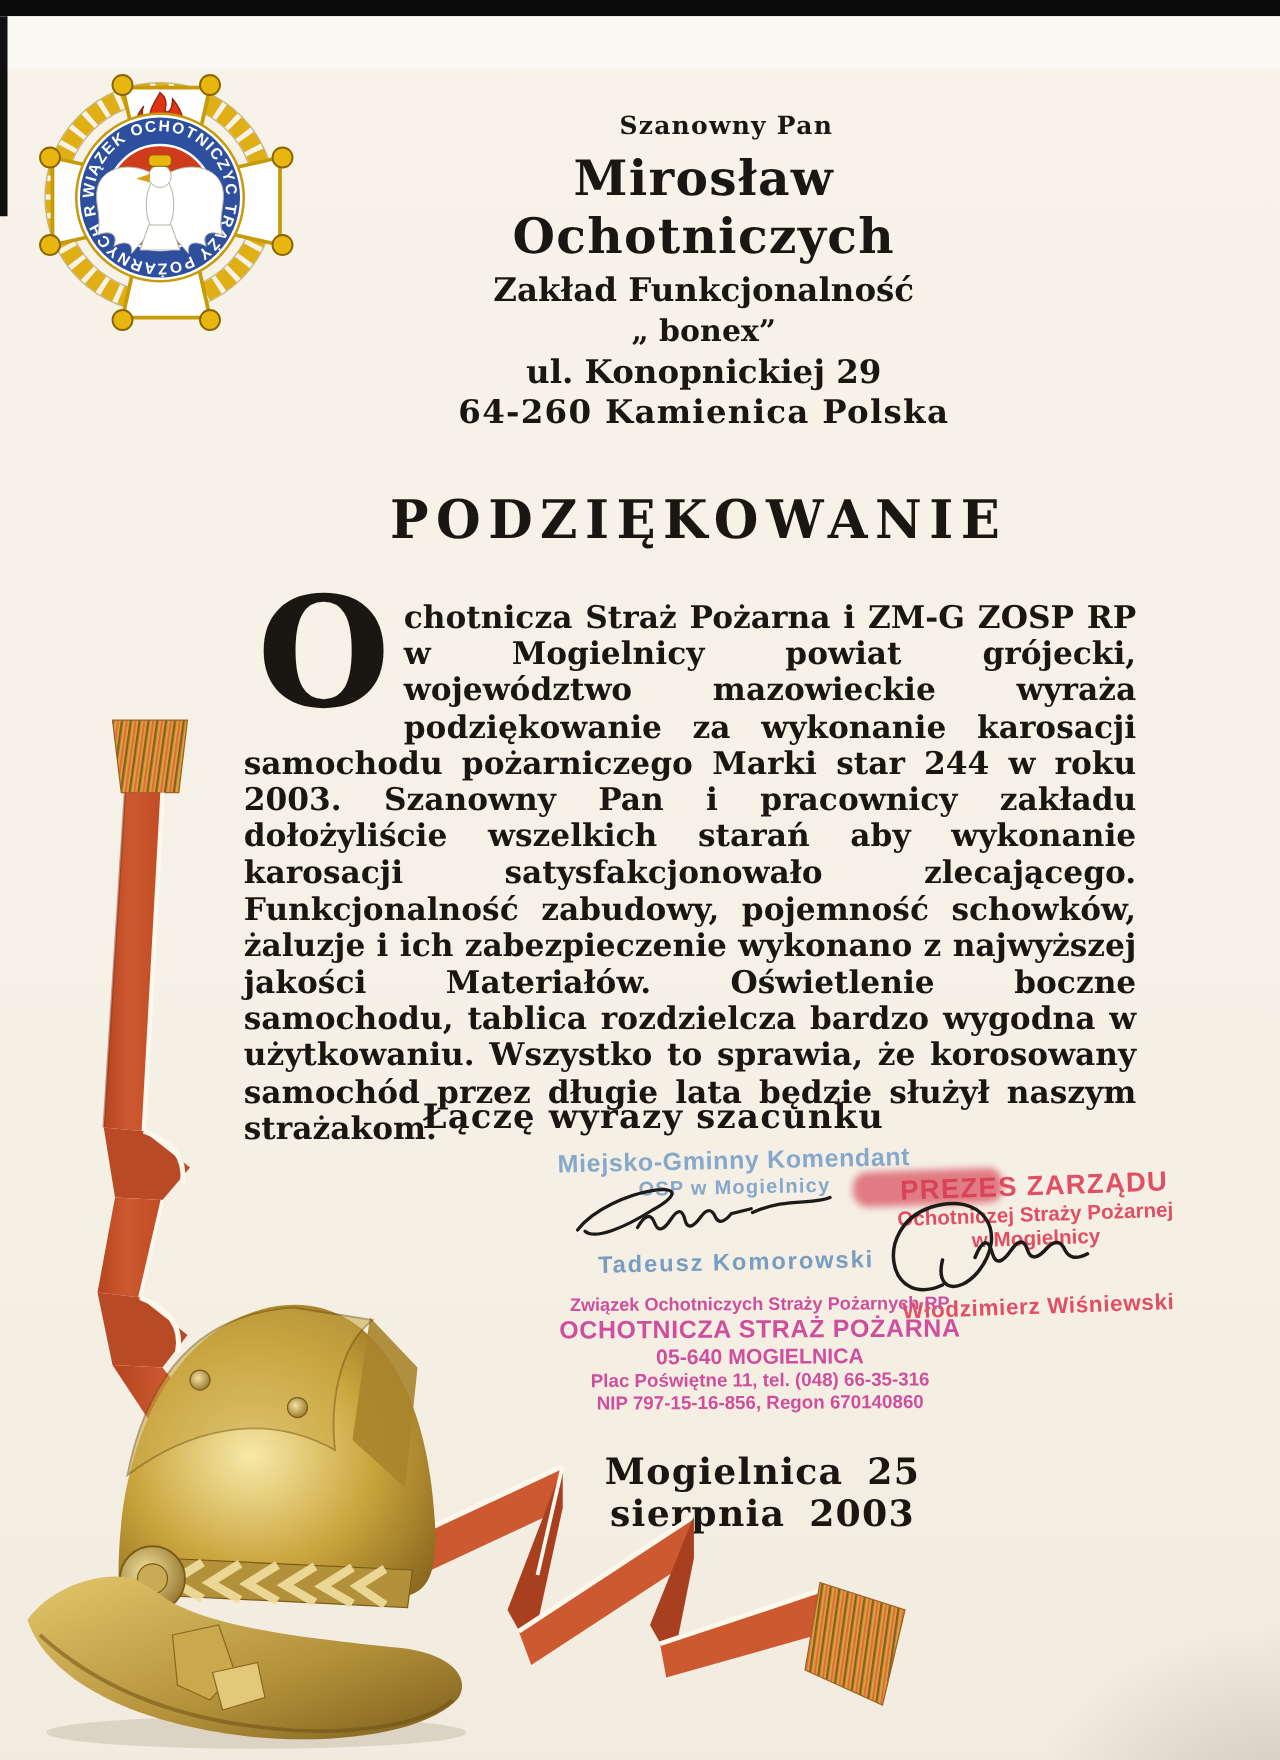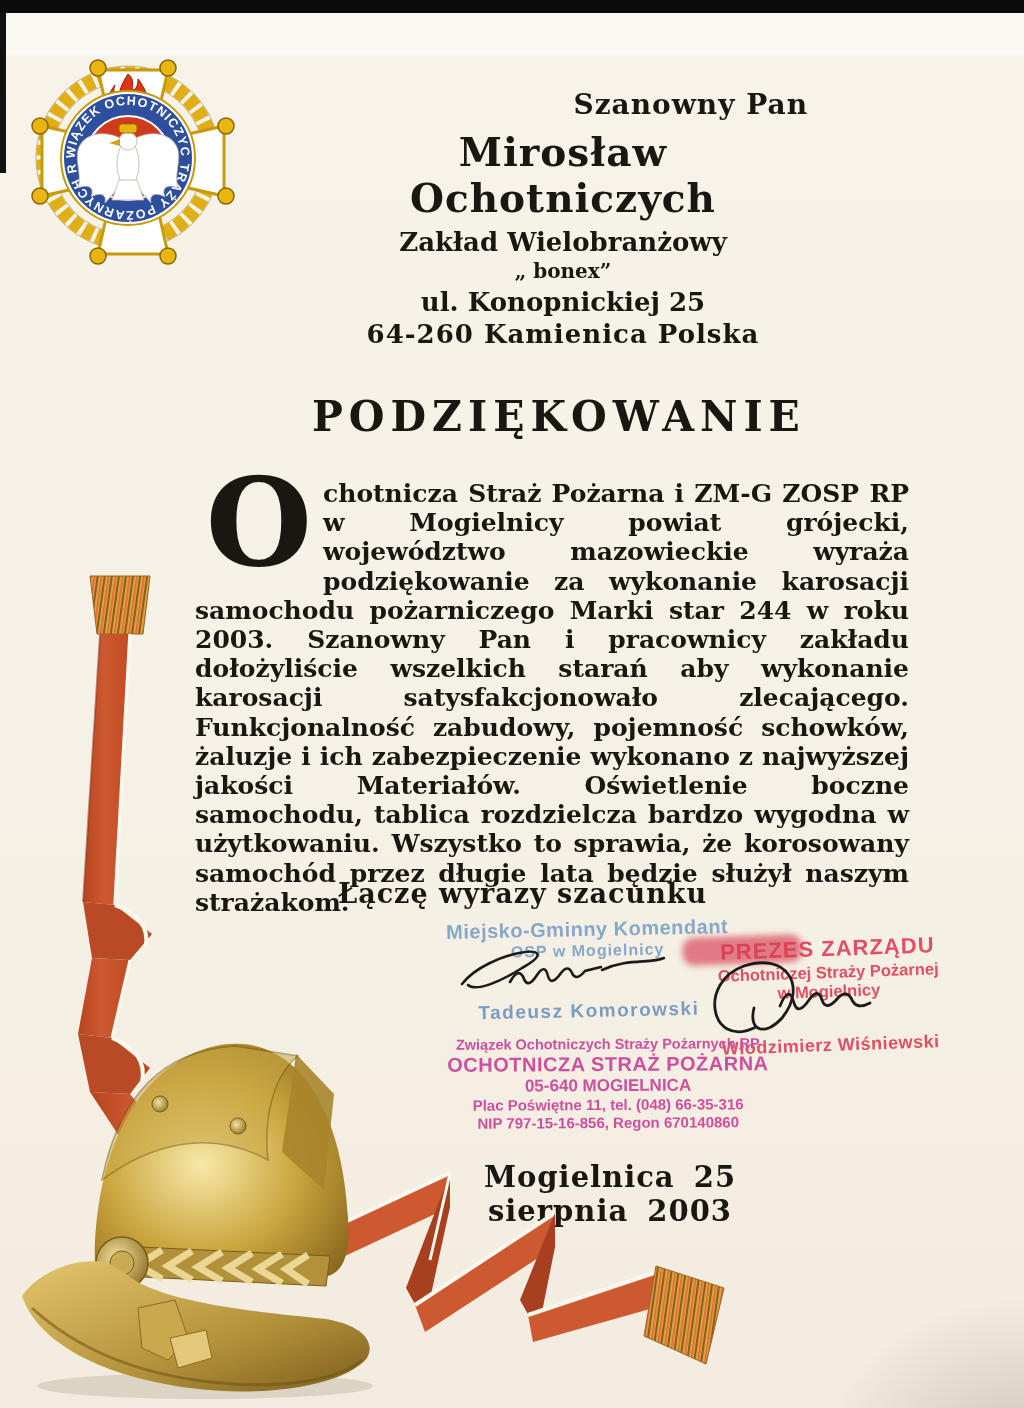--- a/index.html
+++ b/index.html
@@ -9,24 +9,24 @@
     font-family:"DejaVu Serif",serif;color:#1a1712;
   }
   .edge-top{position:absolute;left:0;top:0;width:1024px;height:13px;background:#0b0b0b;}
   .edge-band{position:absolute;left:0;top:13px;width:1024px;height:42px;background:#fbf9f3;}
   .edge-left{position:absolute;left:0;top:13px;width:6px;height:160px;background:#111;}
   .corner-shadow{position:absolute;right:-60px;bottom:-80px;width:300px;height:220px;
     background:radial-gradient(ellipse at 80% 90%, rgba(90,80,60,.25), rgba(0,0,0,0) 60%);}
 
   
   .hdr{position:absolute;left:318px;top:88px;width:490px;text-align:center;font-weight:bold;}
-  .hdr .salut{text-align:right;padding-left:36px;font-size:28px;letter-spacing:1px;}
+  .hdr .salut{text-align:center;padding-left:36px;font-size:20px;letter-spacing:1px;}
   .hdr .name{font-size:39px;margin-top:8px;word-spacing:26px;letter-spacing:1px;}
   .hdr .co1{font-size:26px;margin-top:6px;}
-  .hdr .co2{font-size:20px;margin-top:2px;}
+  .hdr .co2{font-size:24px;margin-top:2px;}
   .hdr .ad1{font-size:26px;margin-top:4px;}
   .hdr .ad2{font-size:26px;margin-top:2px;letter-spacing:1px;}
 
   .title{position:absolute;left:312px;top:392px;width:490px;text-align:center;
     font-size:41px;font-weight:bold;letter-spacing:6px;transform:scaleY(1.04);}
 
   .body-text{position:absolute;left:195px;top:479px;width:714px;
     font-size:25px;line-height:29.2px;font-weight:bold;text-align:justify;}
   .dropcap{float:left;width:128px;height:88px;font-size:122px;line-height:86px;
     text-align:center;font-weight:bold;letter-spacing:0;}
@@ -210,23 +210,23 @@
     <path d="M12,288 C30,262 70,248 98,255 L116,266 C152,296 252,304 316,311 C352,317 366,334 357,350 C334,378 254,390 180,380 C95,369 28,336 12,288 Z" fill="url(#brim)"></path>
     <path d="M22,300 C70,344 130,366 200,374 C270,382 330,372 352,352" stroke="#6d5216" stroke-width="3" fill="none" opacity=".55"></path>
 
     <polygon points="128,300 165,292 178,330 158,352 132,340" fill="#caa94e" stroke="#8a6a20"></polygon>
     <polygon points="160,330 196,322 202,350 168,360" fill="#e2c878" stroke="#8a6a20"></polygon>
   </svg>
 
   <div class="hdr">
     <div class="salut">Szanowny Pan</div>
     <div class="name">Mirosław Ochotniczych</div>
-    <div class="co1">Zakład Wielobranżowy</div>
+    <div class="co1">Zakład Funkcjonalność</div>
     <div class="co2">„ bonex”</div>
-    <div class="ad1">ul. Konopnickiej 25</div>
+    <div class="ad1">ul. Konopnickiej 29</div>
     <div class="ad2">64-260 Kamienica Polska</div>
   </div>
 
   <div class="title">PODZIĘKOWANIE</div>
 
   <div class="body-text">
     <span class="dropcap">O</span><span>chotnicza Straż Pożarna i ZM-G ZOSP RP w Mogielnicy powiat grójecki, województwo mazowieckie wyraża podziękowanie za wykonanie karosacji samochodu pożarniczego Marki star 244 w roku 2003. Szanowny Pan i pracownicy zakładu dołożyliście wszelkich starań aby wykonanie karosacji satysfakcjonowało zlecającego. Funkcjonalność zabudowy, pojemność schowków, żaluzje i ich zabezpieczenie wykonano z najwyższej jakości Materiałów. Oświetlenie boczne samochodu, tablica rozdzielcza bardzo wygodna w użytkowaniu. Wszystko to sprawia, że korosowany samochód przez długie lata będzie służył naszym strażakom.</span>
   </div>
 
   <div class="closing">Łączę wyrazy szacunku</div>

